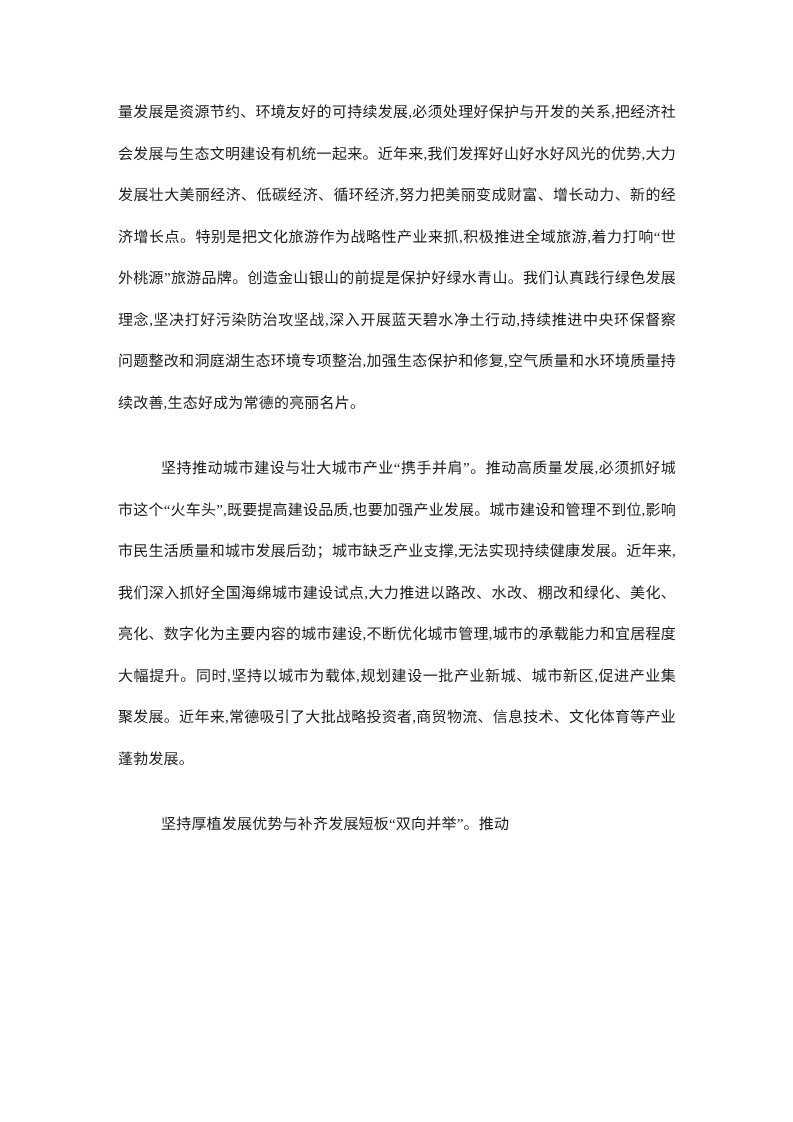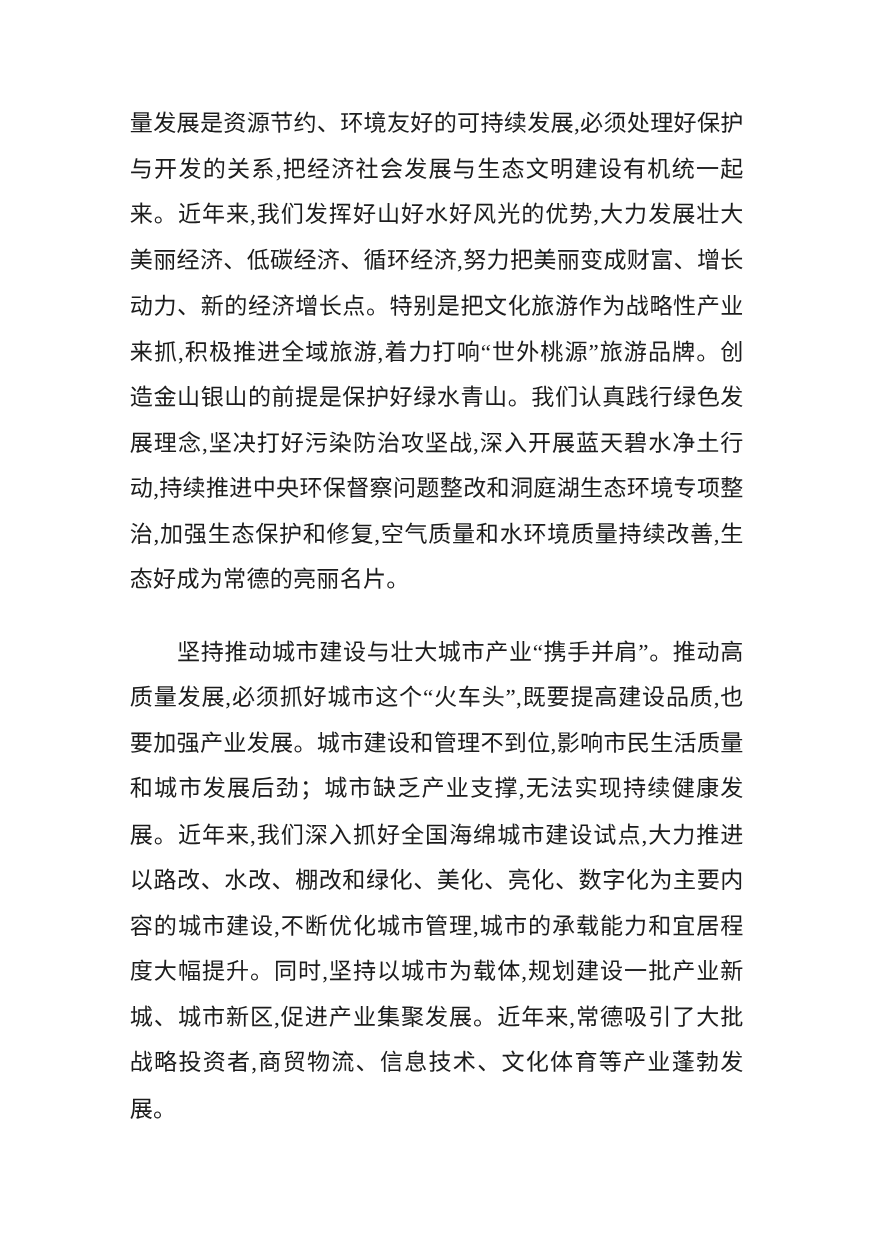--- a/index.html
+++ b/index.html
@@ -18,21 +18,21 @@
     width: 793px;
     height: 1122px;
     background: #ffffff;
   }
   .text-block {
     position: absolute;
     left: 118px;
     top: 92px;
     width: 558px;
     font-family: "Liberation Serif", "DejaVu Serif", serif;
-    font-size: 21px;
+    font-size: 15px;
     line-height: 41.5px;
     color: #1c1c1c;
     text-align: justify;
     text-justify: inter-ideograph;
   }
   .para {
     margin: 0;
     padding: 0;
     letter-spacing: 0.2px;
     word-break: break-all;
@@ -42,14 +42,15 @@
     margin-top: 24px;
   }
 </style>
 </head>
 <body>
 
 <div class="page">
   <div class="text-block">
     <p class="para">量发展是资源节约、环境友好的可持续发展,必须处理好保护与开发的关系,把经济社会发展与生态文明建设有机统一起来。近年来,我们发挥好山好水好风光的优势,大力发展壮大美丽经济、低碳经济、循环经济,努力把美丽变成财富、增长动力、新的经济增长点。特别是把文化旅游作为战略性产业来抓,积极推进全域旅游,着力打响“世外桃源”旅游品牌。创造金山银山的前提是保护好绿水青山。我们认真践行绿色发展理念,坚决打好污染防治攻坚战,深入开展蓝天碧水净土行动,持续推进中央环保督察问题整改和洞庭湖生态环境专项整治,加强生态保护和修复,空气质量和水环境质量持续改善,生态好成为常德的亮丽名片。</p>
     <p class="para indented">坚持推动城市建设与壮大城市产业“携手并肩”。推动高质量发展,必须抓好城市这个“火车头”,既要提高建设品质,也要加强产业发展。城市建设和管理不到位,影响市民生活质量和城市发展后劲；城市缺乏产业支撑,无法实现持续健康发展。近年来,我们深入抓好全国海绵城市建设试点,大力推进以路改、水改、棚改和绿化、美化、亮化、数字化为主要内容的城市建设,不断优化城市管理,城市的承载能力和宜居程度大幅提升。同时,坚持以城市为载体,规划建设一批产业新城、城市新区,促进产业集聚发展。近年来,常德吸引了大批战略投资者,商贸物流、信息技术、文化体育等产业蓬勃发展。</p>
+    <p class="para indented">坚持厚植发展优势与补齐发展短板“双向并举”。推动</p>
   </div>
 </div>
 
 </body></html>

